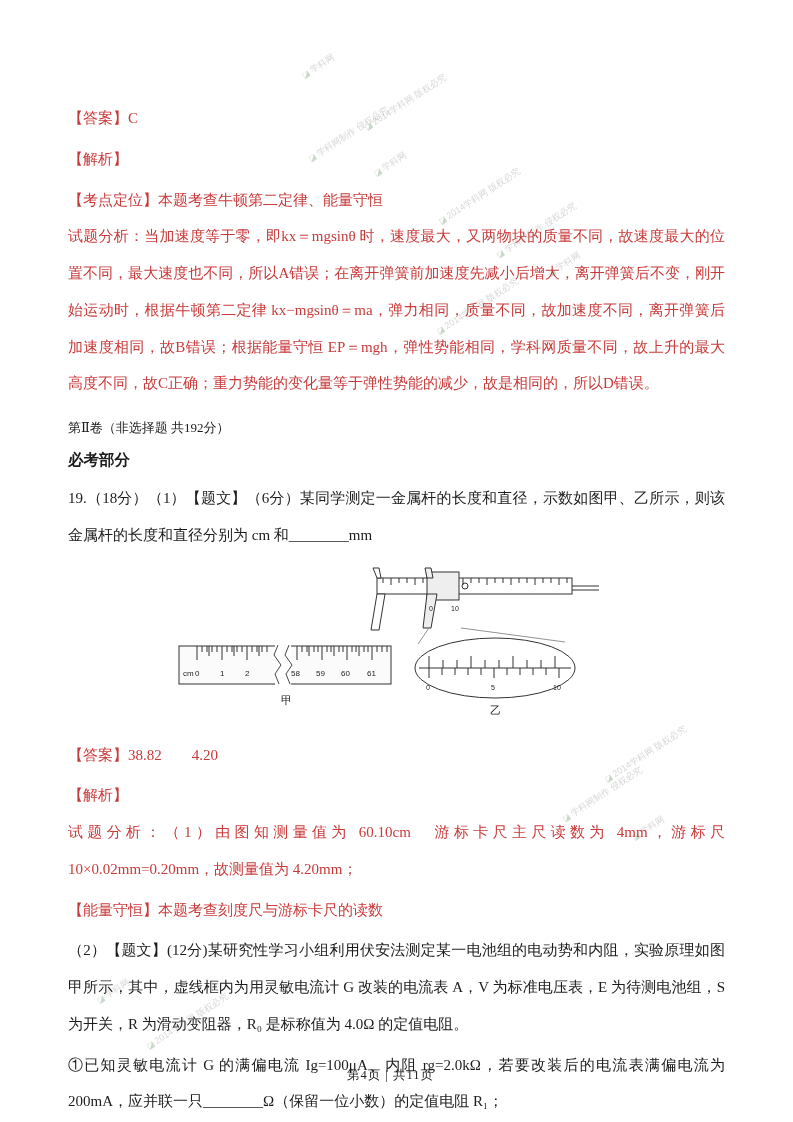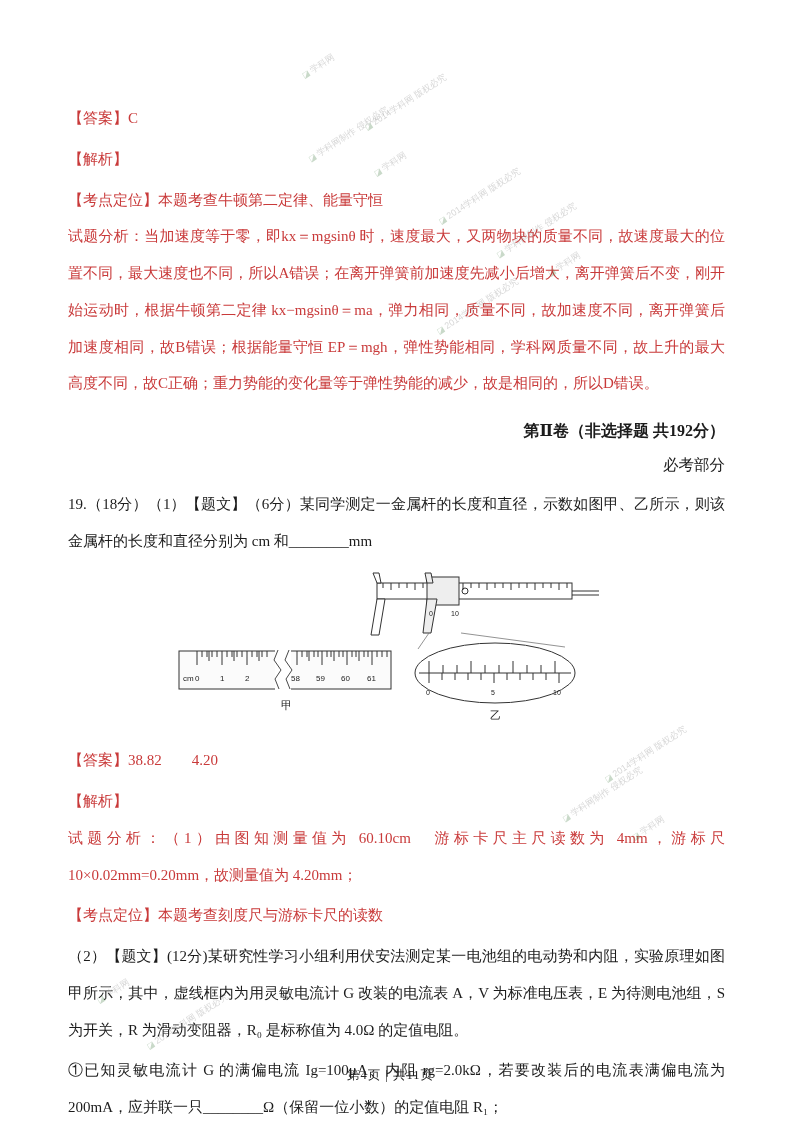--- a/index.html
+++ b/index.html
@@ -11,25 +11,25 @@
     padding:96px 68px 0 68px;
     font-family:"Liberation Serif","DejaVu Serif",serif;
     color:#1c1c1c;
     overflow:hidden;
   }
   p{margin:0;font-size:15px;line-height:2.45;}
   .red{color:#c93a3a;}
   .justify{text-align:justify;}
   .label-line{margin-top:4px;}
   .center-title{
-    text-align:right;font-weight:bold;font-size:16px;
+    text-align:left;font-weight:normal;font-size:13px;
     margin:14px 0 2px 0;line-height:1.9;
   }
   .center-sub{
-    text-align:right;font-weight:normal;font-size:15.5px;
+    text-align:left;font-weight:bold;font-size:15.5px;
     margin:4px 0 6px 0;line-height:1.9;
   }
   .note-line{margin-top:2px;}
   .stem{margin-top:4px;}
   figure{margin:10px auto 19px auto;width:440px;}
   figure svg{display:block;}
   .answer-line{margin-top:2px;}
   .footer{
     position:absolute;left:0;right:12px;bottom:38px;
     text-align:center;font-size:12.5px;color:#222;
@@ -129,19 +129,19 @@
         <text x="314" y="126" font-size="7" stroke="none">5</text>
         <text x="376" y="126" font-size="7" stroke="none">10</text>
       </g>
       <text x="313" y="150" font-size="11">乙</text>
     </svg>
   </figure>
 
   <p class="red answer-line">【答案】38.82　　4.20</p>
   <p class="red label-line">【解析】</p>
   <p class="red justify">试题分析：（1）由图知测量值为 60.10cm　游标卡尺主尺读数为 4mm，游标尺 10×0.02mm=0.20mm，故测量值为 4.20mm；</p>
-  <p class="red label-line">【考点定位】本题考查刻度尺与游标卡尺的读数</p>
+  <p class="red label-line">【能量守恒】本题考查刻度尺与游标卡尺的读数</p>
 
   <p class="stem justify">（2）【题文】(12分)某研究性学习小组利用伏安法测定某一电池组的电动势和内阻，实验原理如图甲所示，其中，虚线框内为用灵敏电流计 G 改装的电流表 A，V 为标准电压表，E 为待测电池组，S 为开关，R 为滑动变阻器，R₀ 是标称值为 4.0Ω 的定值电阻。</p>
   <p class="stem justify">①已知灵敏电流计 G 的满偏电流 Ig=100μA、内阻 rg=2.0kΩ，若要改装后的电流表满偏电流为 200mA，应并联一只________Ω（保留一位小数）的定值电阻 R₁；</p>
 
   <div class="footer">第4页  |  共11页</div>
 </div>
 
 </body></html>

